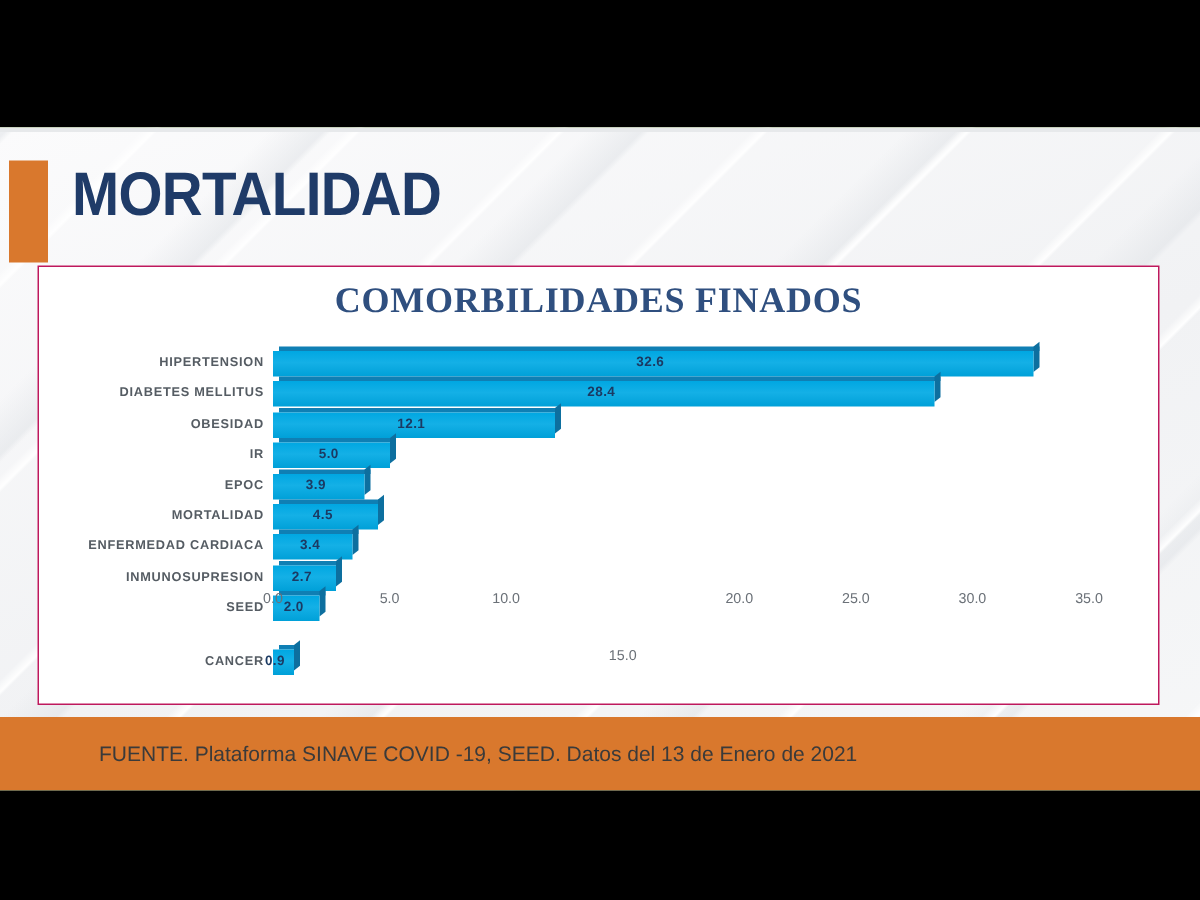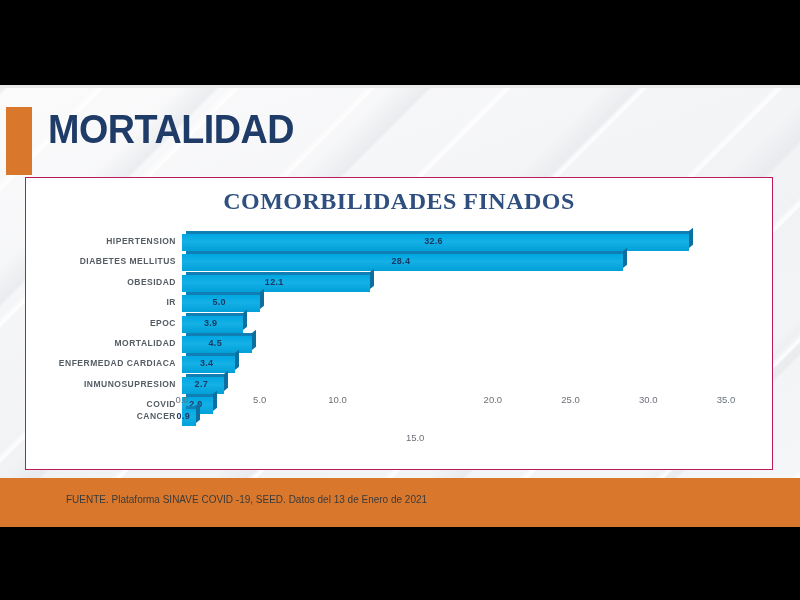--- a/index.html
+++ b/index.html
@@ -250,21 +250,21 @@
     top: 393px;
     width: 800px;
     height: 49px;
     background: #d9782d;
   }
   #footer-source {
     position: absolute;
     left: 66px;
     top: 16px;
     font-family: "Liberation Sans", sans-serif;
-    font-size: 10px;
+    font-size: 14px;
     color: #3a3a3a;
     white-space: nowrap;
   }
 </style>
 </head>
 <body>
 
 <div id="slide-root">
 
   <div class="letterbox letterbox-top"></div>
@@ -358,29 +358,29 @@
           <div class="bar-row" style="top: 144.8px;">
             <div class="cat-label">INMUNOSUPRESION</div>
             <div class="bar-wrap" style="width: 41.9657px;">
               <div class="bar-3d-top"></div>
               <div class="bar-3d-side"></div>
               <div class="bar-face"></div>
             </div>
             <div class="bar-value" style="left: 168.583px;">2.7</div>
           </div>
           <div class="bar-row" style="top: 165.2px;">
-            <div class="cat-label">COVID</div>
+            <div class="cat-label">SEED</div>
             <div class="bar-wrap" style="width: 31.0857px;">
               <div class="bar-3d-top"></div>
               <div class="bar-3d-side"></div>
               <div class="bar-face"></div>
             </div>
             <div class="bar-value" style="left: 163.143px; text-align: center;">2.0</div>
           </div>
-          <div class="bar-row" style="top: 177px; text-decoration: underline;">
+          <div class="bar-row" style="top: 201px; text-decoration: underline;">
             <div class="cat-label">CANCER</div>
             <div class="bar-wrap" style="width: 13.9886px;">
               <div class="bar-3d-top"></div>
               <div class="bar-3d-side"></div>
               <div class="bar-face"></div>
             </div>
             <div class="bar-value" style="left: 150.594px;">0.9</div>
           </div>
         </div>
       <div id="x-axis">

